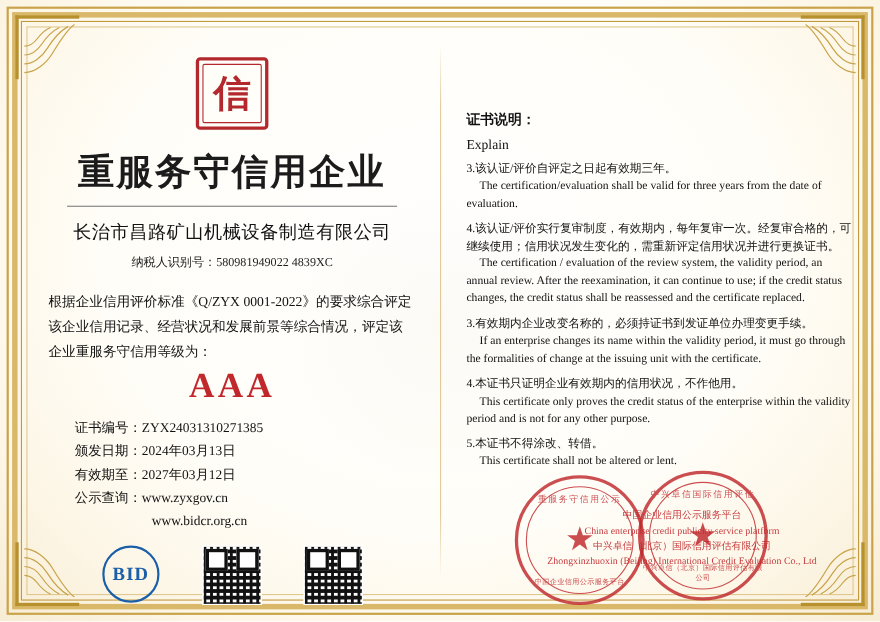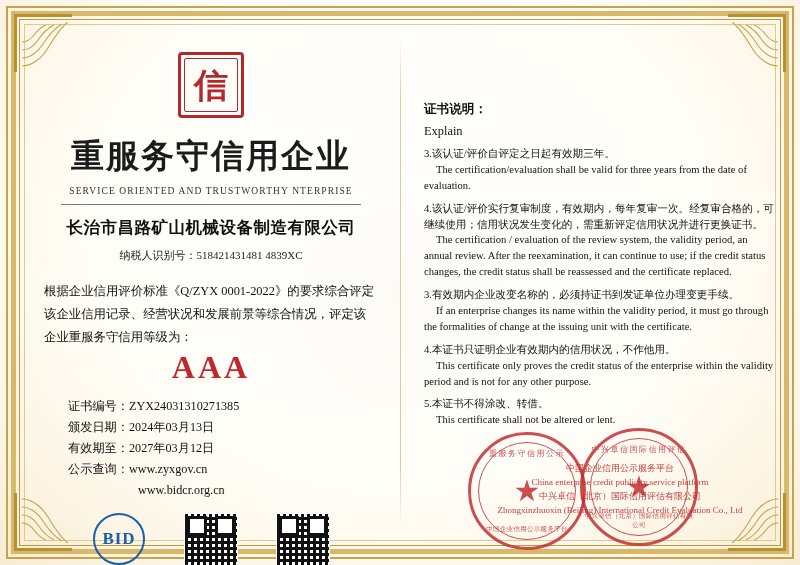--- a/index.html
+++ b/index.html
@@ -128,21 +128,21 @@
   }
   .title-rule {
     width: 300px;
     height: 1px;
     margin: 8px auto 0;
     background: #7d7d7d;
   }
   .company {
     margin-top: 12px;
     font-size: 16.5px;
-    font-weight: bold;
+    font-weight: normal;
     color: #111;
     letter-spacing: 0.5px;
   }
   .taxid {
     margin-top: 9px;
     font-size: 11px;
     color: #222;
   }
   .body-text {
     margin: 17px 14px 0 14px;
@@ -365,25 +365,24 @@
   <div class="divider"></div>
 
   <div class="left">
 
     <div class="seal-logo">
       <div class="ring"></div>
       <div class="inner">信</div>
     </div>
 
     <div class="main-title">重服务守信用企业</div>
-    <div class="main-title-en">SERVICE ORIENTED AND TRUSTWORTHY NTERPRISE</div>
     <div class="title-rule"></div>
 
     <div class="company">长治市昌路矿山机械设备制造有限公司</div>
-    <div class="taxid">纳税人识别号：518421431481 4839XC</div>
+    <div class="taxid">纳税人识别号：580981949022 4839XC</div>
 
     <div class="body-text">根据企业信用评价标准《Q/ZYX 0001-2022》的要求综合评定该企业信用记录、经营状况和发展前景等综合情况，评定该企业重服务守信用等级为：</div>
 
     <div class="grade">AAA</div>
 
     <div class="fields">
       <div>证书编号：ZYX24031310271385</div>
       <div>颁发日期：2024年03月13日</div>
       <div>有效期至：2027年03月12日</div>
       <div>公示查询：www.zyxgov.cn</div>

